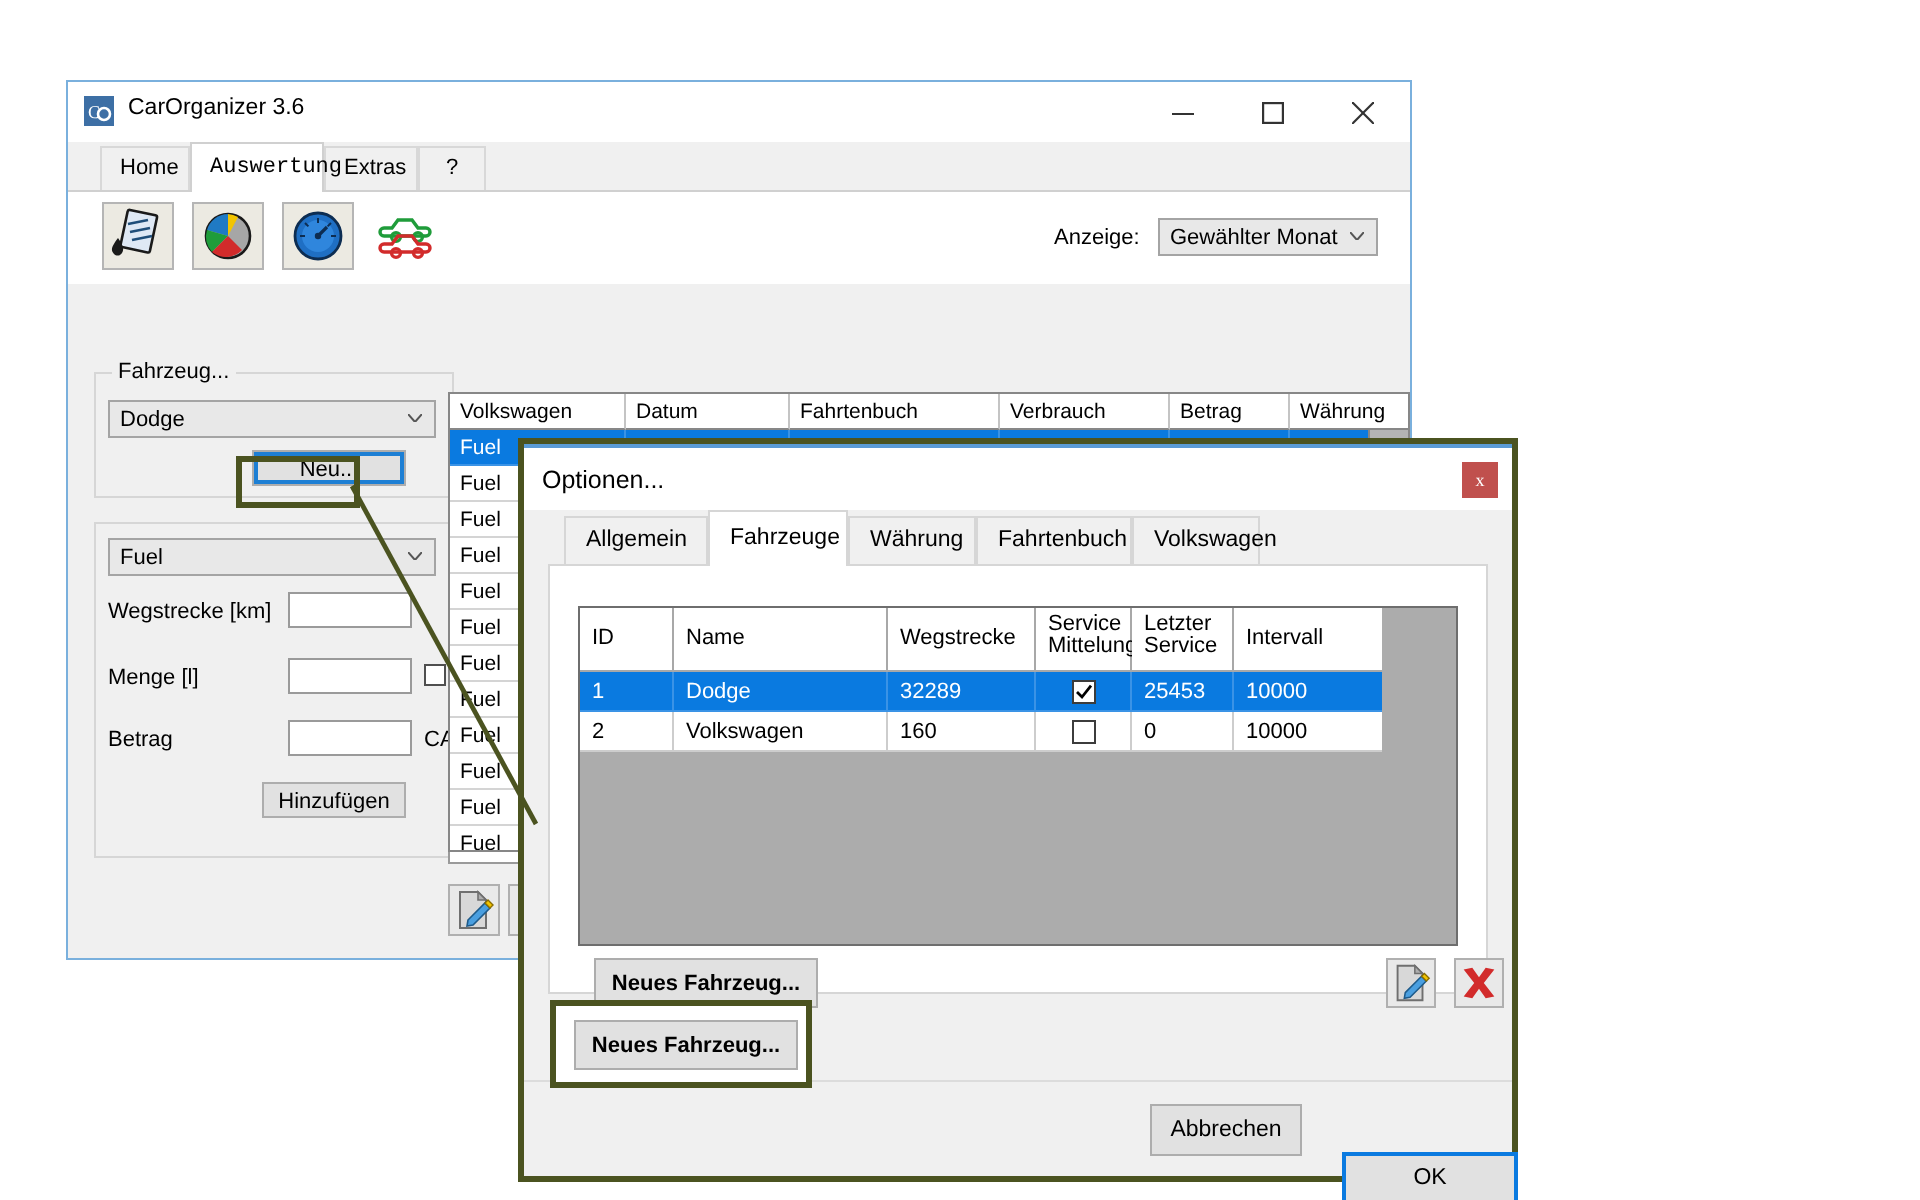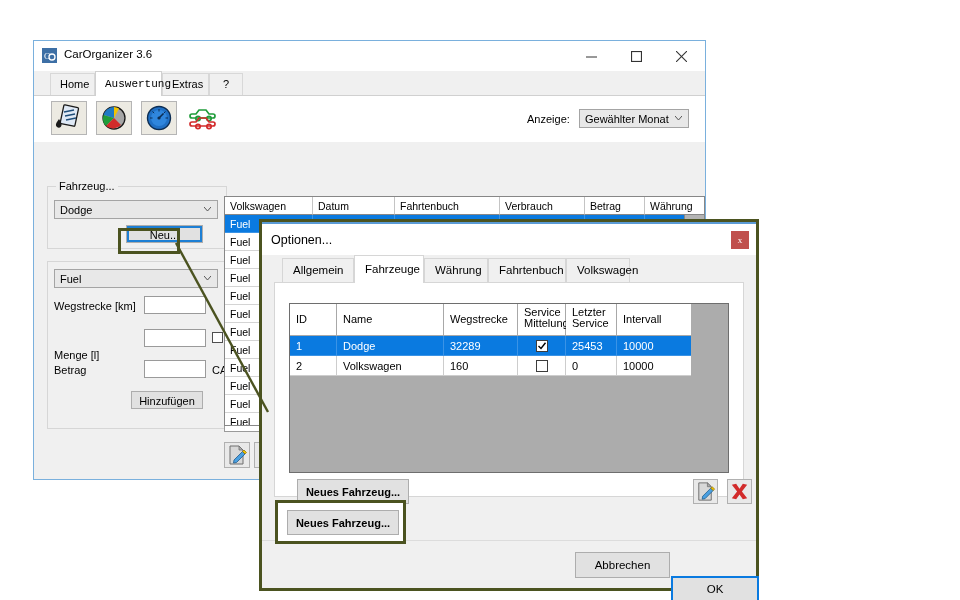--- a/index.html
+++ b/index.html
@@ -371,21 +371,21 @@
       <div class="combo" style="left:20px; top:127px; width:164px;">
         <span>Fuel</span>
         <svg class="chev" viewBox="0 0 7 4">
             <path d="M0 0 L3.5 4 L7 0" fill="none" stroke="#555" stroke-width="1"></path>
           </svg>
       </div>
 
       <div class="flabel" style="left:20px; top:158px;">Wegstrecke [km]</div>
       <div class="tinput" style="left:110px; top:154px; width:62px;"></div>
 
-      <div class="flabel" style="left:20px; top:191px;margin-top:16px;">Menge [l]</div>
+      <div class="flabel" style="left:20px; top:191px;">Menge [l]</div>
       <div class="tinput" style="left:110px; top:187px; width:62px;"></div>
       <div class="chk" style="left:178px; top:190px;"></div>
       <div class="flabel" style="left:192px; top:191px;">voll...</div>
 
       <div class="flabel" style="left:20px; top:222px;">Betrag</div>
       <div class="tinput" style="left:110px; top:218px; width:62px;"></div>
       <div class="flabel" style="left:178px; top:222px;">CAD</div>
 
       <div class="btn" style="left:97px; top:249px; width:72px; height:18px; padding-top:3px;">Hinzufügen</div>
 
@@ -595,21 +595,21 @@
         </svg>
       </div>
       <div class="iconbtn" style="left:452px; top:196px; width:25px; height:25px;">
         <svg width="23" height="23" viewBox="0 0 24 24">
           <path d="M4 5 L8.5 4 L12 9 L15.5 4 L20 5 L14.5 12 L20 19 L15.5 20 L12 15 L8.5 20 L4 19 L9.5 12 Z" fill="#d22b2b"></path>
         </svg>
       </div>
     </div>
 
     <div id="dlg-footer">
-      <div class="dbtn" style="left:313px; top:11px; width:95px;">Abbrechen</div>
+      <div class="dbtn" style="left:313px; top:11px; width:76px;">Abbrechen</div>
       <div class="dbtn primary" style="left:409px; top:11px; width:88px; padding-top:5px;">OK</div>
     </div>
   </div>
 
   <div class="annot annot-white" style="left:275px; top:500px; width:131px; height:44px; z-index:50;">
     <div class="btn" style="left:9px; top:7px; width:112px; height:25px; padding-top:6px; font-weight:bold;">Neues Fahrzeug...</div>
   </div>
 
 </div>
 

